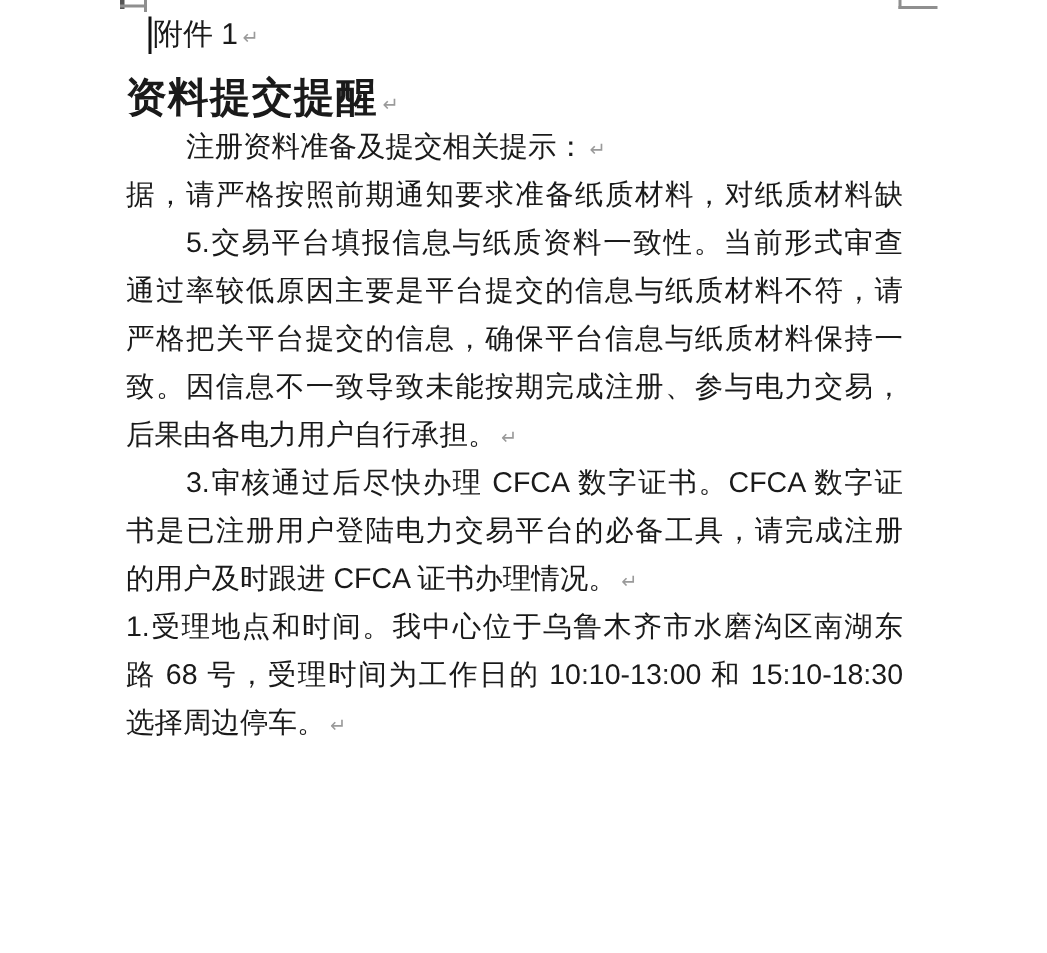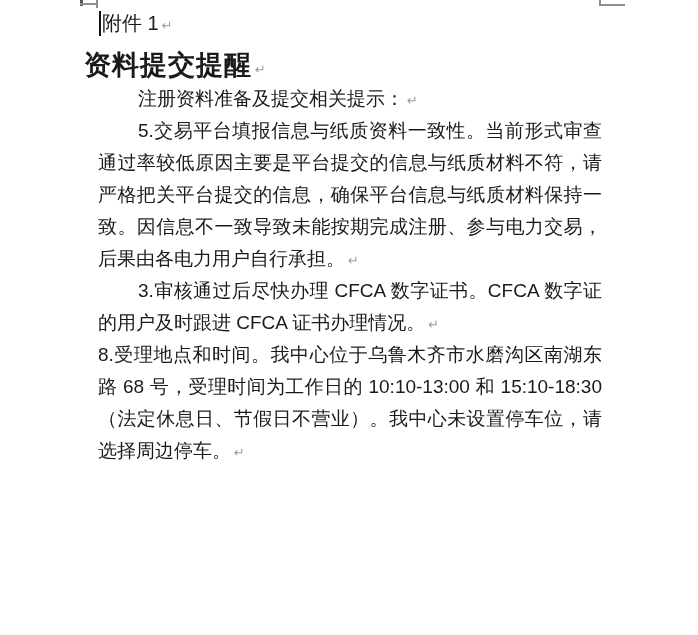--- a/index.html
+++ b/index.html
@@ -19,21 +19,21 @@
   .attachment{
     position:absolute;left:102px;top:10px;font-size:20px;line-height:27px;white-space:nowrap;
   }
   .doc-title{
     position:absolute;left:84px;top:36px;width:518px;text-align:left;
     font-size:27px;line-height:34px;font-weight:bold;letter-spacing:1px;white-space:nowrap;margin-top:12px;
   }
   .doc-body{
     position:absolute;left:84px;top:83px;width:518px;font-size:19px;
   }
-  .line{height:32px;line-height:32px;overflow:visible;white-space:nowrap;margin-left:14px;}
+  .line{height:32px;line-height:32px;overflow:visible;white-space:nowrap;}
   .line.just{text-align:justify;text-align-last:justify;white-space:normal;}
   .line.indent{padding-left:40px;}
   .pilcrow{
     color:#9a9a9a;font-size:13px;font-weight:normal;margin-left:3px;letter-spacing:0;
     vertical-align:baseline;
   }
   .bottom-accent{position:absolute;left:0;top:625px;width:698px;height:3px;background:#f1f6fa;}
   .bottom-bar{
     position:absolute;left:0;top:628px;width:698px;height:7px;
     background:#1e1e1e;border-top:1px solid #4a4a4a;
@@ -51,29 +51,30 @@
   <div class="mark mark-tr-v"></div>
 
   <div class="caret"></div>
 
   <div class="attachment"><span>附件 1</span><span class="pilcrow">↵</span></div>
 
   <div class="doc-title"><span>资料提交提醒</span><span class="pilcrow">↵</span></div>
 
   <div class="doc-body">
       <div class="line indent">注册资料准备及提交相关提示：<span class="pilcrow">↵</span></div>
+      <div class="line just">据，请严格按照前期通知要求准备纸质材料，对纸质材料缺</div>
       <div class="line indent just">5.交易平台填报信息与纸质资料一致性。当前形式审查</div>
       <div class="line just">通过率较低原因主要是平台提交的信息与纸质材料不符，请</div>
       <div class="line just">严格把关平台提交的信息，确保平台信息与纸质材料保持一</div>
       <div class="line just">致。因信息不一致导致未能按期完成注册、参与电力交易，</div>
       <div class="line">后果由各电力用户自行承担。<span class="pilcrow">↵</span></div>
       <div class="line indent just">3.审核通过后尽快办理 CFCA 数字证书。CFCA 数字证</div>
+      <div class="line just">书是已注册用户登陆电力交易平台的必备工具，请完成注册</div>
       <div class="line">的用户及时跟进 CFCA 证书办理情况。<span class="pilcrow">↵</span></div>
-      <div class="line just">8.受理地点和时间。我中心位于乌鲁木齐市水磨沟区南湖东</div>
+      <div class="line just">1.受理地点和时间。我中心位于乌鲁木齐市水磨沟区南湖东</div>
       <div class="line just">路 68 号，受理时间为工作日的 10:10-13:00 和 15:10-18:30</div>
-      <div class="line just">（法定休息日、节假日不营业）。我中心未设置停车位，请</div>
       <div class="line">选择周边停车。<span class="pilcrow">↵</span></div>
     </div>
 
   <div class="bottom-accent"></div>
   <div class="bottom-bar"></div>
 
 </div>
 
 </body></html>

